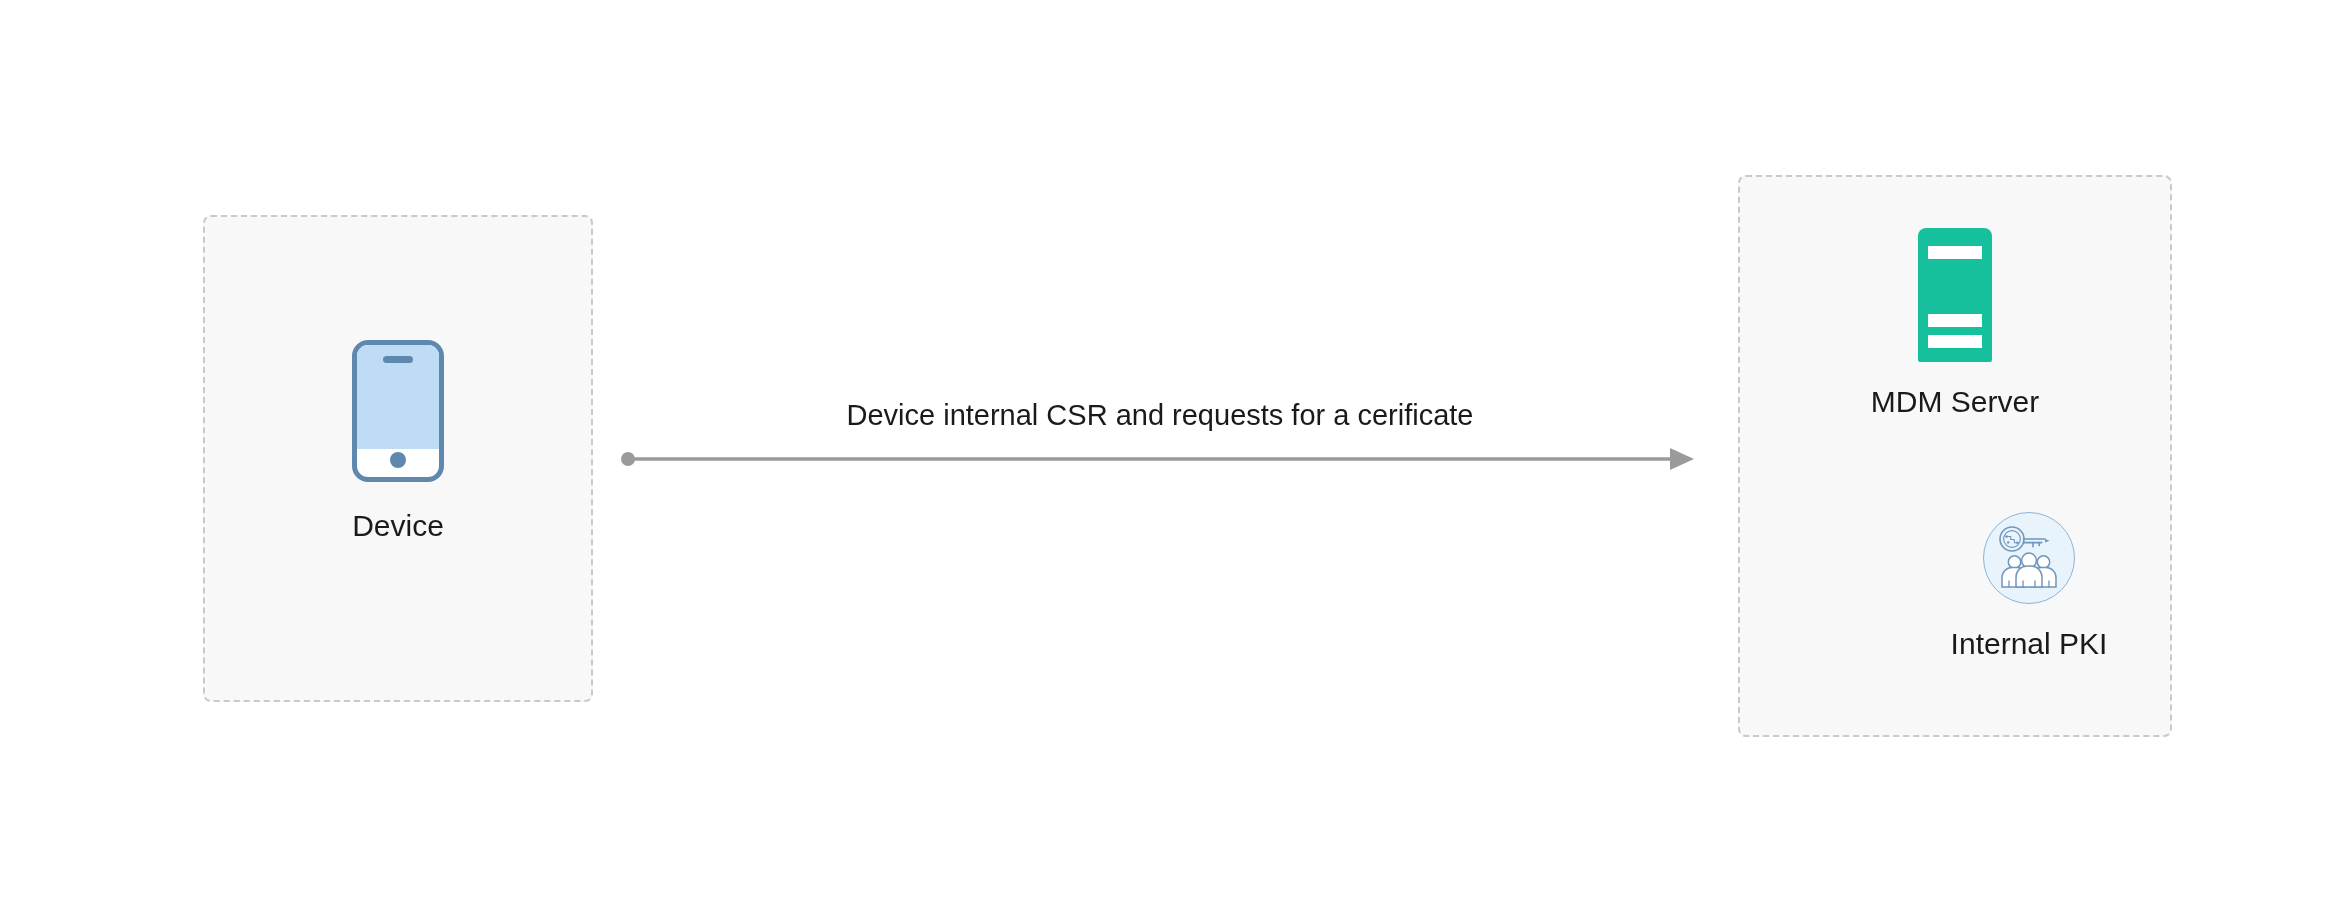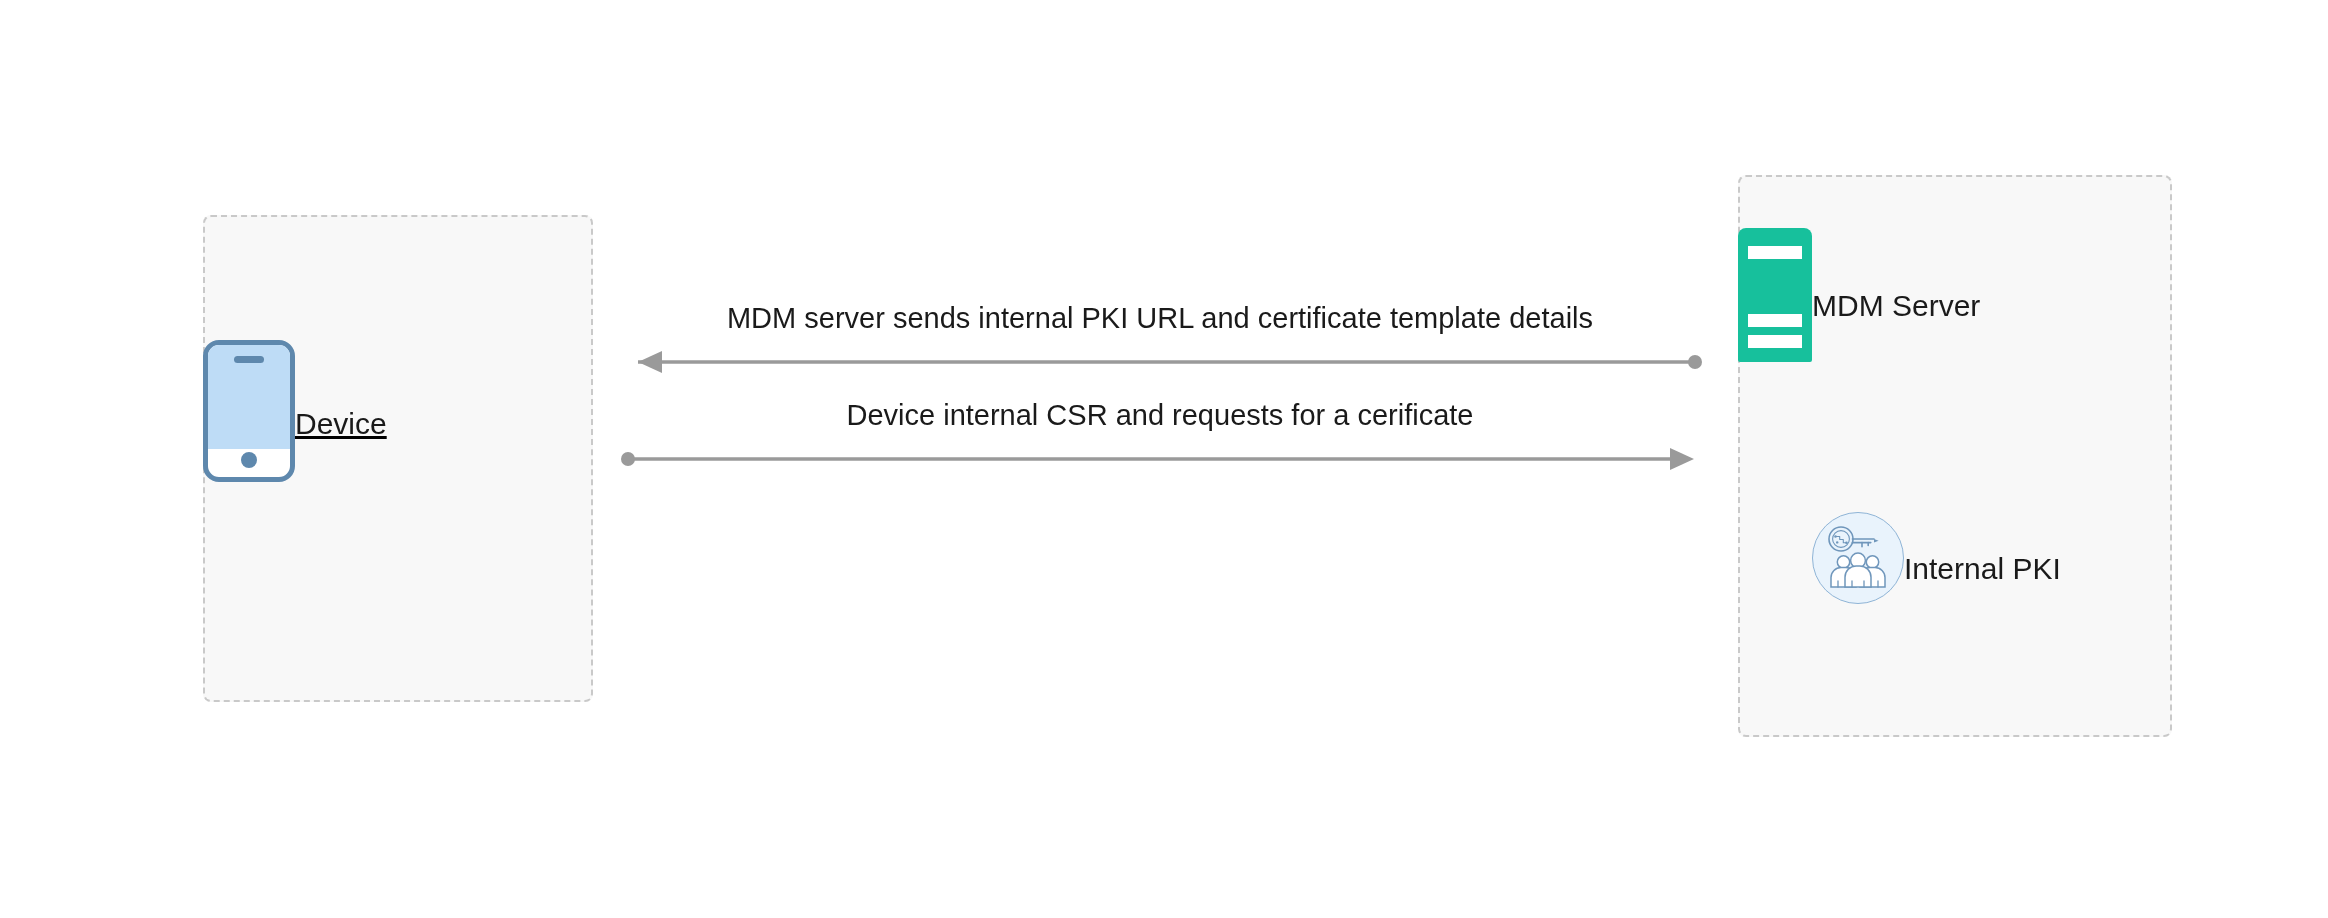--- a/index.html
+++ b/index.html
@@ -39,37 +39,36 @@
     left: 1738px;
     top: 175px;
     width: 434px;
     height: 562px;
   }
 
   
   .node {
     position: absolute;
     display: flex;
-    flex-direction: row;
+    flex-direction: column;
     align-items: center;
   }
   .node-label {
     font-size: 30px;
     color: #1a1a1a;
     line-height: 1.2;
     white-space: nowrap;
     text-align: center;
   }
 
   
   #node-device {
     left: 203px;
     top: 340px;
     width: 390px;
-    text-decoration: underline;
   }
   .phone-icon {
     width: 92px;
     height: 142px;
     border: 5px solid #5e88ad;
     border-radius: 16px;
     background: #ffffff;
     position: relative;
     box-sizing: border-box;
     overflow: hidden;
@@ -237,28 +236,20 @@
         <path d="M9 62v-9.5a10 10 0 0 1 10-10h5a10 10 0 0 1 10 10V62z" stroke="#6f96bb" stroke-width="1.5" fill="#ffffff"></path>
         <path d="M38 62v-9.5a10 10 0 0 1 10-10h5a10 10 0 0 1 10 10V62z" stroke="#6f96bb" stroke-width="1.5" fill="#ffffff"></path>
         <circle cx="36" cy="35.5" r="7.4" stroke="#6f96bb" stroke-width="1.5" fill="#ffffff"></circle>
         <path d="M23 62v-9.8a11.2 11.2 0 0 1 11.2-11.2h3.6A11.2 11.2 0 0 1 49 52.2V62z" stroke="#6f96bb" stroke-width="1.5" fill="#ffffff"></path>
         <path d="M16 62v-6M30 62v-6M42 62v-6M56 62v-6" stroke="#6f96bb" stroke-width="1.3" stroke-linecap="round"></path>
       </svg>
     </div>
     <div class="node-label" id="label-pki">Internal PKI</div>
   </div>
 
-  <div class="message" id="message-1">
-    <div class="message-label">MDM server sends internal PKI URL and certificate template details</div>
-    <svg class="message-arrow" width="1120" height="24" viewBox="0 0 1120 24">
-      <line class="flow-line" x1="38" y1="12" x2="1093" y2="12"></line>
-      <polygon class="flow-head" points="38,12 62,1 62,23"></polygon>
-      <circle class="flow-dot" cx="1095" cy="12" r="7"></circle>
-    </svg>
-  </div>
 
   <div class="message" id="message-2">
     <div class="message-label">Device internal CSR and requests for a cerificate</div>
     <svg class="message-arrow" width="1120" height="24" viewBox="0 0 1120 24">
       <line class="flow-line" x1="29" y1="12" x2="1083" y2="12"></line>
       <circle class="flow-dot" cx="28" cy="12" r="7"></circle>
       <polygon class="flow-head" points="1094,12 1070,1 1070,23"></polygon>
     </svg>
   </div>
 

